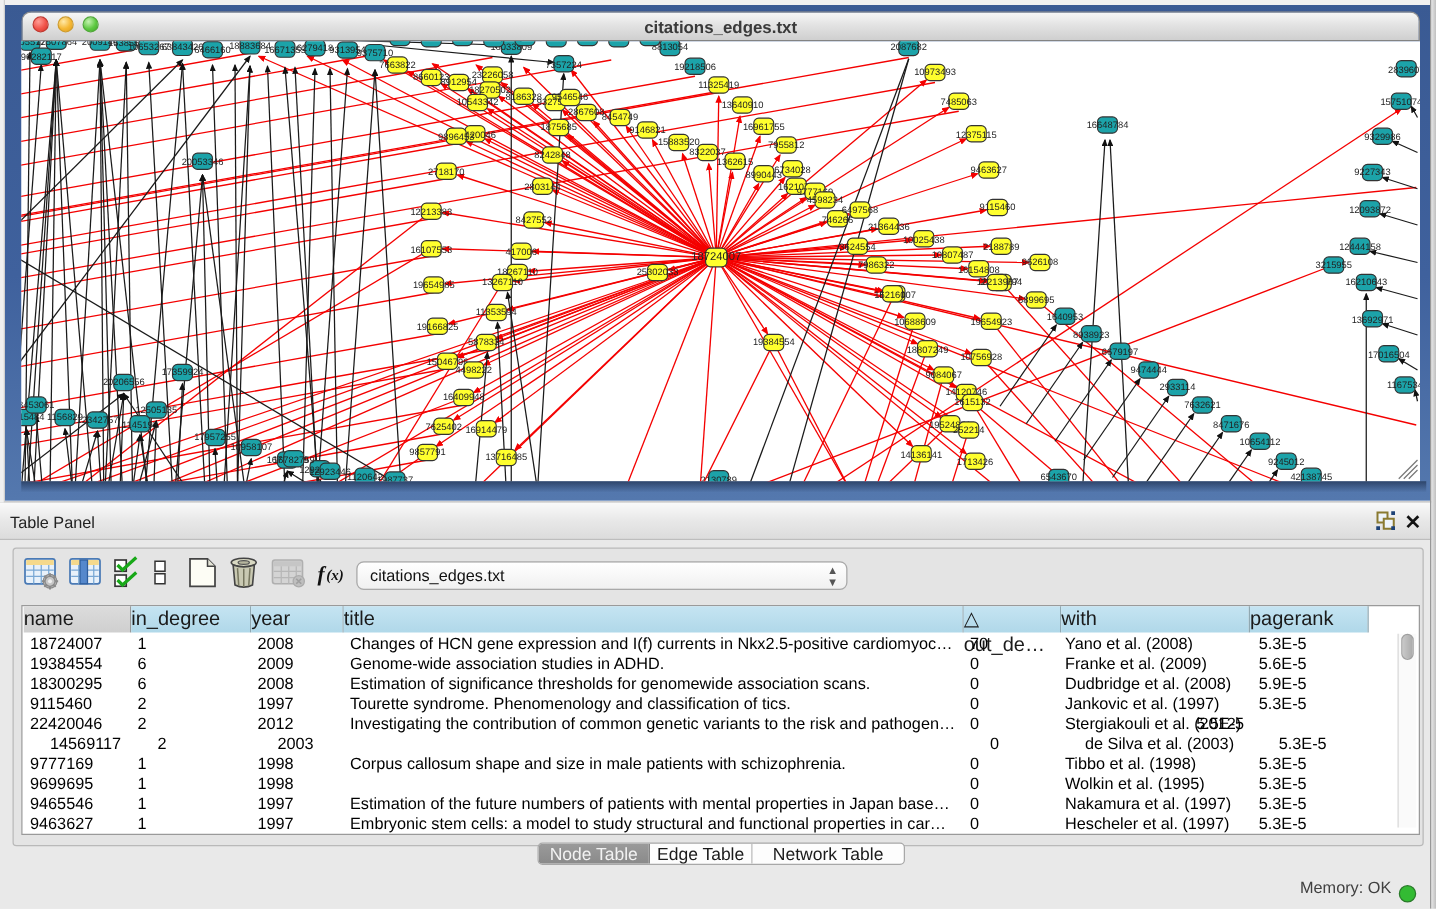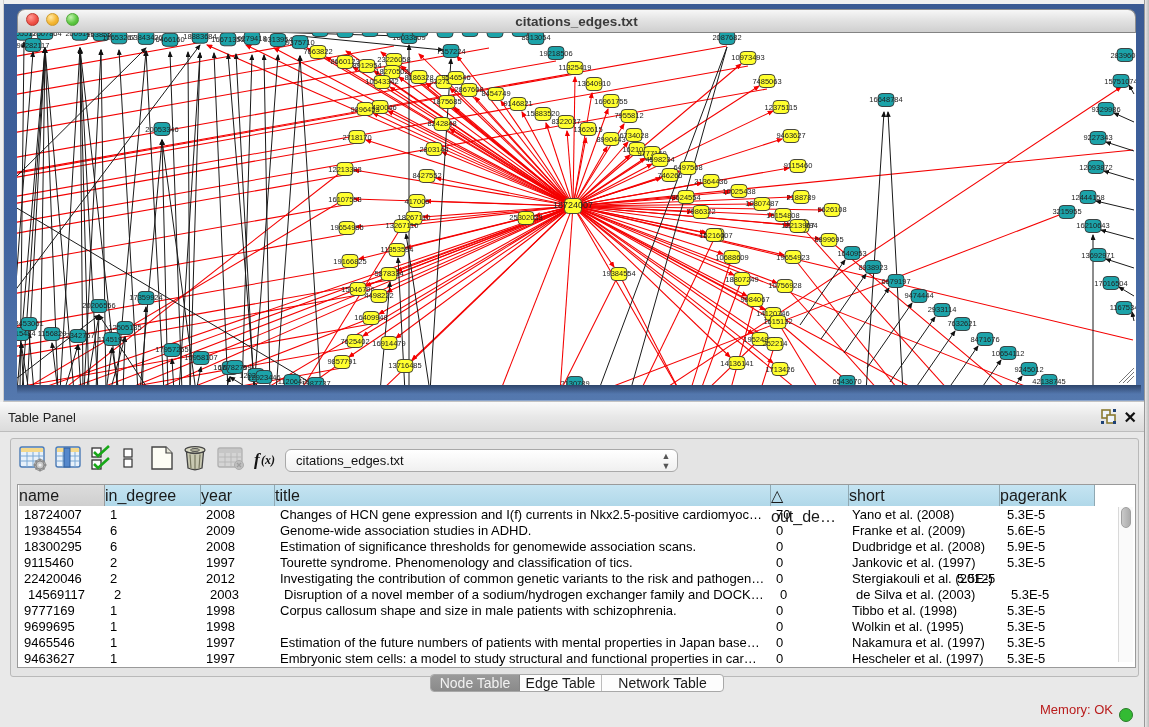--- a/index.html
+++ b/index.html
@@ -34,21 +34,21 @@
   .th.gray { background:linear-gradient(180deg,#dcdcdc,#cfcfcf); border-right:1px solid #9a9a9a; }
   .row { position:absolute; height:16px; font-size:13px; color:#000; white-space:nowrap; }
   .cell { position:absolute; top:0; height:16px; line-height:15px; overflow:hidden; }
   .sb { position:absolute; right:2px; top:22px; width:15px; height:155px; background:#fafafa; border-left:1px solid #d9d9d9; }
   .sb .thumb { position:absolute; left:2px; top:0px; width:10px; height:21px; background:linear-gradient(90deg,#c9c9c9,#ababab); border-radius:5px; border:1px solid #9f9f9f; }
   .tabs { position:absolute; left:430px; top:273px; height:18px; display:flex;
     border:1px solid #a8a8a8; border-radius:4px; overflow:hidden; background:#fdfdfd; }
   .tab { font-size:14px; line-height:17px; text-align:center; color:#1a1a1a; border-right:1px solid #bcbcbc; }
   .tab.sel { background:linear-gradient(180deg,#9a9a9a,#8a8a8a); color:#f2f2f2; border-right:1px solid #868686;}
   .tab:last-child { border-right:none; }
-  .mem { position:absolute; right:36px; top:301px; font-size:13px; color:#b91c1c; }
+  .mem { position:absolute; right:36px; top:301px; font-size:13px; color:#404040; }
   .dot { position:absolute; right:16px; top:307px; width:14px; height:14px; border-radius:50%;
     background:#33bb33; border:1.5px solid #2a7a2a; }
   .edgeL { position:absolute; left:0; top:0; width:4px; height:402px; background:#f0f0f0; border-right:1px solid #cfcfcf; }
   .edgeR { position:absolute; right:0; top:0; width:5px; height:727px; background:linear-gradient(90deg,#e8e8e8,#bdbdbd); border-left:1px solid #989898; }
   .topstrip { position:absolute; left:0; top:0; width:1149px; height:4px; background:#f0f0f0; }
 </style>
 </head>
 <body>
   <div class="desktop"></div>
   <div class="topstrip"></div>
@@ -671,21 +671,21 @@
 <text x="247" y="20" font-size="12" font-style="italic" font-weight="bold" font-family="Liberation Serif, serif" fill="#111">(x)</text>
 </g>
 </svg>
     <div class="combo">citations_edges.txt<div class="arr">▲<br>▼</div></div>
     <div class="tbl">
       <div class="th gray" style="left:1px;width:86px">name</div>
 <div class="th" style="left:87px;width:96px">in_degree</div>
 <div class="th" style="left:183px;width:74px">year</div>
 <div class="th" style="left:257px;width:496px">title</div>
 <div class="th" style="left:753px;width:78px">△ out_de…</div>
-<div class="th" style="left:831px;width:151px">short</div>
+<div class="th" style="left:831px;width:151px">with</div>
 <div class="th" style="left:982px;width:95px">pagerank</div>
 <div class="row" style="left:0;top:22px;width:1100px">
         <div class="cell" style="left:6px;width:80px">18724007</div>
         <div class="cell" style="left:92px;width:90px">1</div>
         <div class="cell" style="left:188px;width:68px">2008</div>
         <div class="cell" style="left:262px;width:490px">Changes of HCN gene expression and I(f) currents in Nkx2.5-positive cardiomyoc…</div>
         <div class="cell" style="left:758px;width:70px">70</div>
         <div class="cell" style="left:834px;width:148px">Yano et al. (2008)</div>
         <div class="cell" style="left:989px;width:90px">5.3E-5</div>
       </div>
@@ -718,25 +718,24 @@
       </div>
 <div class="row" style="left:0;top:86px;width:1100px">
         <div class="cell" style="left:6px;width:80px">22420046</div>
         <div class="cell" style="left:92px;width:90px">2</div>
         <div class="cell" style="left:188px;width:68px">2012</div>
         <div class="cell" style="left:262px;width:490px">Investigating the contribution of common genetic variants to the risk and pathogen…</div>
         <div class="cell" style="left:758px;width:70px">0</div>
         <div class="cell" style="left:834px;width:148px">Stergiakouli et al. (2012)</div>
         <div class="cell" style="left:939px;width:90px">5.5E-5</div>
       </div>
-<div class="row" style="left:4px;top:102px;width:1100px">
+<div class="row" style="left:16px;top:102px;width:1100px">
         <div class="cell" style="left:6px;width:80px">14569117</div>
         <div class="cell" style="left:92px;width:90px">2</div>
         <div class="cell" style="left:188px;width:68px">2003</div>
-        <div class="cell" style="left:262px;width:490px">Disruption of a novel member of a sodium/hydrogen exchanger family and DOCK…</div>
         <div class="cell" style="left:758px;width:70px">0</div>
         <div class="cell" style="left:834px;width:148px">de Silva et al. (2003)</div>
         <div class="cell" style="left:989px;width:90px">5.3E-5</div>
       </div>
 <div class="row" style="left:0;top:118px;width:1100px">
         <div class="cell" style="left:6px;width:80px">9777169</div>
         <div class="cell" style="left:92px;width:90px">1</div>
         <div class="cell" style="left:188px;width:68px">1998</div>
         <div class="cell" style="left:262px;width:490px">Corpus callosum shape and size in male patients with schizophrenia.</div>
         <div class="cell" style="left:758px;width:70px">0</div>

